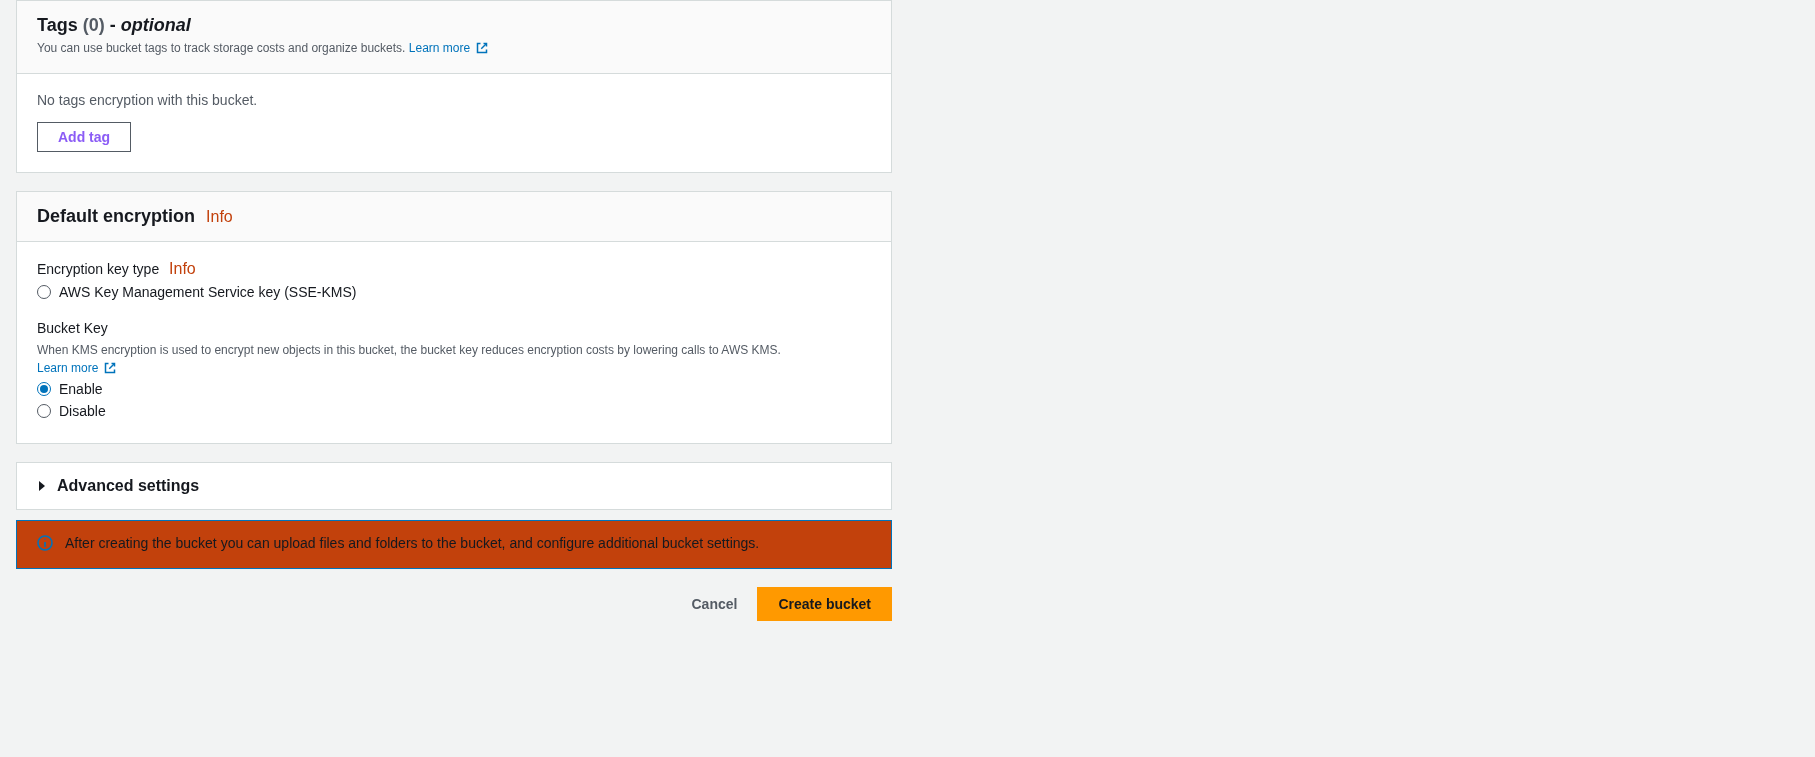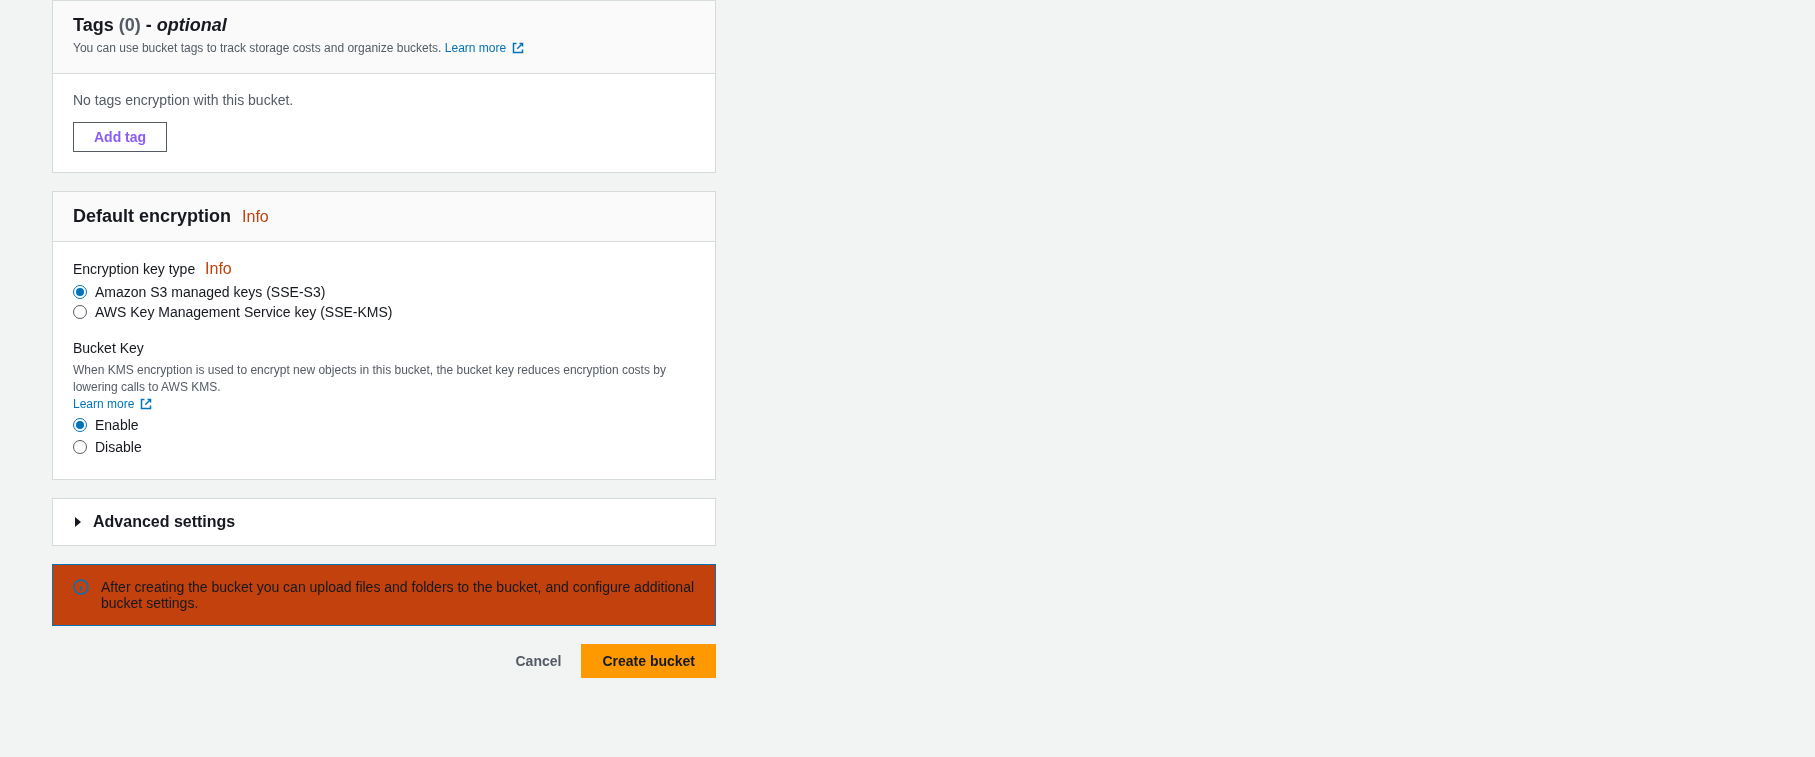--- a/index.html
+++ b/index.html
@@ -5,22 +5,22 @@
   * { box-sizing: border-box; }
   html, body {
     margin: 0; padding: 0;
     background: #f2f3f3;
     font-family: "Amazon Ember", "Helvetica Neue", Arial, sans-serif;
     font-size: 14px;
     color: #16191f;
     width: 1815px;
   }
   .page {
-    padding: 0 0 30px 52px;
-    width: 716px;
+    padding: 0 0 30px 16px;
+    width: 892px;
   }
   .panel {
     background: #fff;
     border: 1px solid #d5dbdb;
     margin-bottom: 18px;
   }
   .panel-header {
     padding: 14px 20px 14px 20px;
     border-bottom: 1px solid #d5dbdb;
     background: #fafafa;
@@ -108,21 +108,21 @@
   }
   .radio-label {
     font-size: 14px;
     color: #16191f;
   }
   .section-gap { margin-top: 20px; }
   .expand-panel {
     background: #fff;
     border: 1px solid #d5dbdb;
     padding: 14px 20px;
-    margin-bottom: 18px;
+    margin-bottom: 10px;
     display: flex;
     align-items: center;
     cursor: pointer;
   }
   .caret {
     margin-right: 10px;
     display: inline-block;
   }
   .info-banner {
     border: 1px solid #0073bb;
@@ -201,24 +201,20 @@
         <a class="info-link">Info</a>
       </div>
     </div>
     <div class="panel-body">
 
       <div class="field-label">
         <span>Encryption key type</span>
         <a class="info-link">Info</a>
       </div>
 
-      <div class="radio-row">
-        <span class="radio checked"></span>
-        <span class="radio-label">Amazon S3 managed keys (SSE-S3)</span>
-      </div>
       <div class="radio-row">
         <span class="radio"></span>
         <span class="radio-label">AWS Key Management Service key (SSE-KMS)</span>
       </div>
 
       <div class="section-gap">
         <div class="field-label">Bucket Key</div>
         <div class="desc" style="margin-top:0">When KMS encryption is used to encrypt new objects in this bucket, the bucket key reduces encryption costs by lowering calls to AWS KMS.</div>
         <a class="link">
           <span>Learn more</span>

